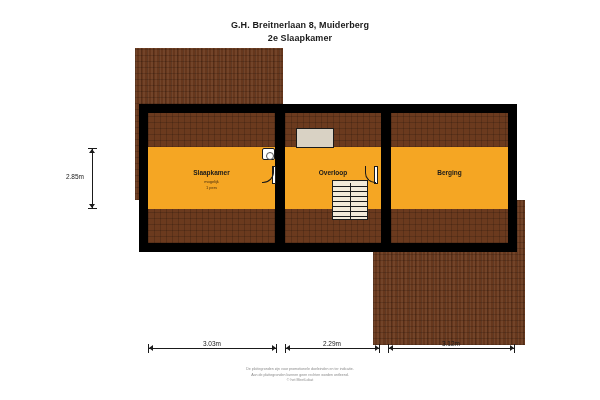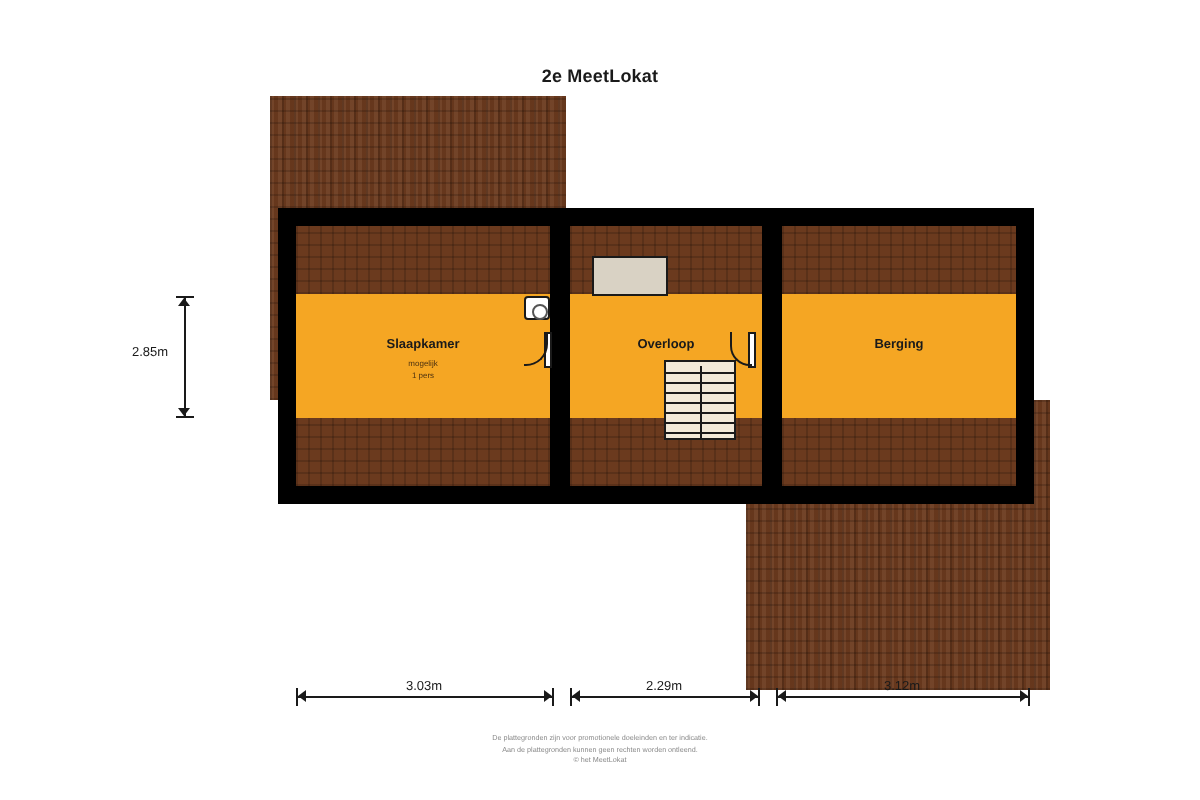--- a/index.html
+++ b/index.html
@@ -117,21 +117,22 @@
   #footer{
     position:absolute;left:0;top:367px;width:600px;text-align:center;
     font-size:3.6px;color:#8a8a8a;line-height:1.55;
   }
 </style>
 </head>
 <body>
 
 <div id="stage">
 
-  <div class="title" id="title-line2">2e MeetLokat</div>
+  <div class="title" id="title-line1">G.H. Breitnerlaan 8, Muiderberg</div>
+  <div class="title" id="title-line2">2e Slaapkamer</div>
 
   <div class="roof" id="roof-left"></div>
   <div class="roof" id="roof-right"></div>
 
   <div id="building">
 
     <div class="room" id="room-slaapkamer">
       <div class="band" style="top:34px;height:62px;"></div>
       <div class="room-label" style="top:56px;">Slaapkamer</div>
       <div class="room-sub" style="top:66px;">mogelijk</div>

